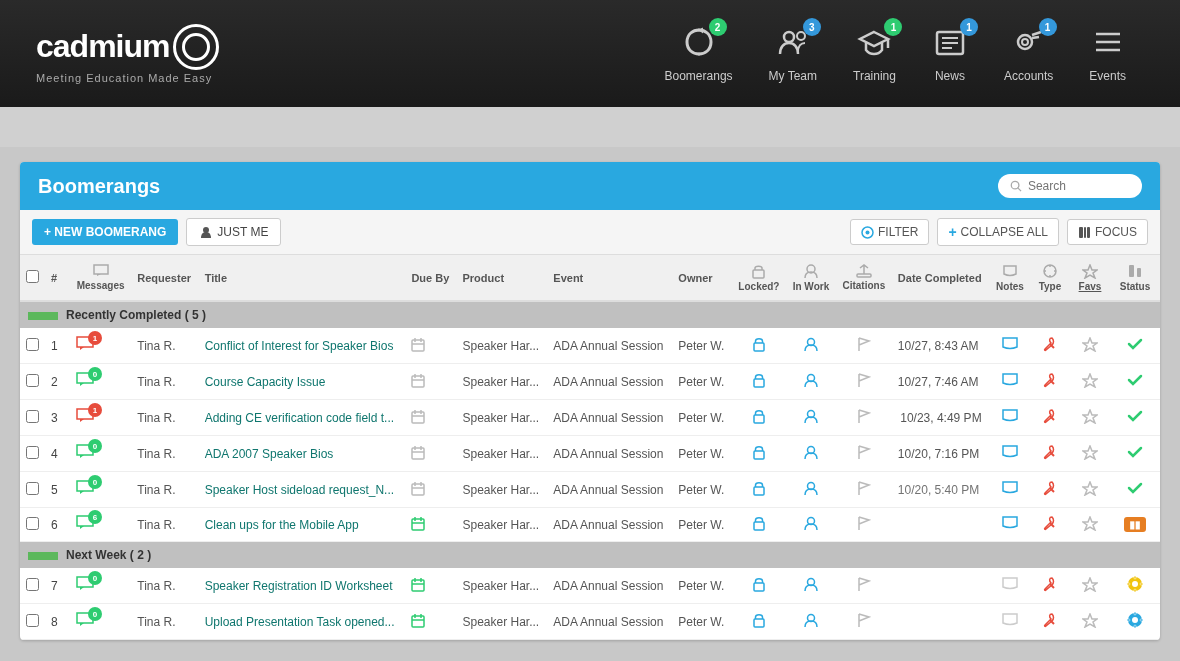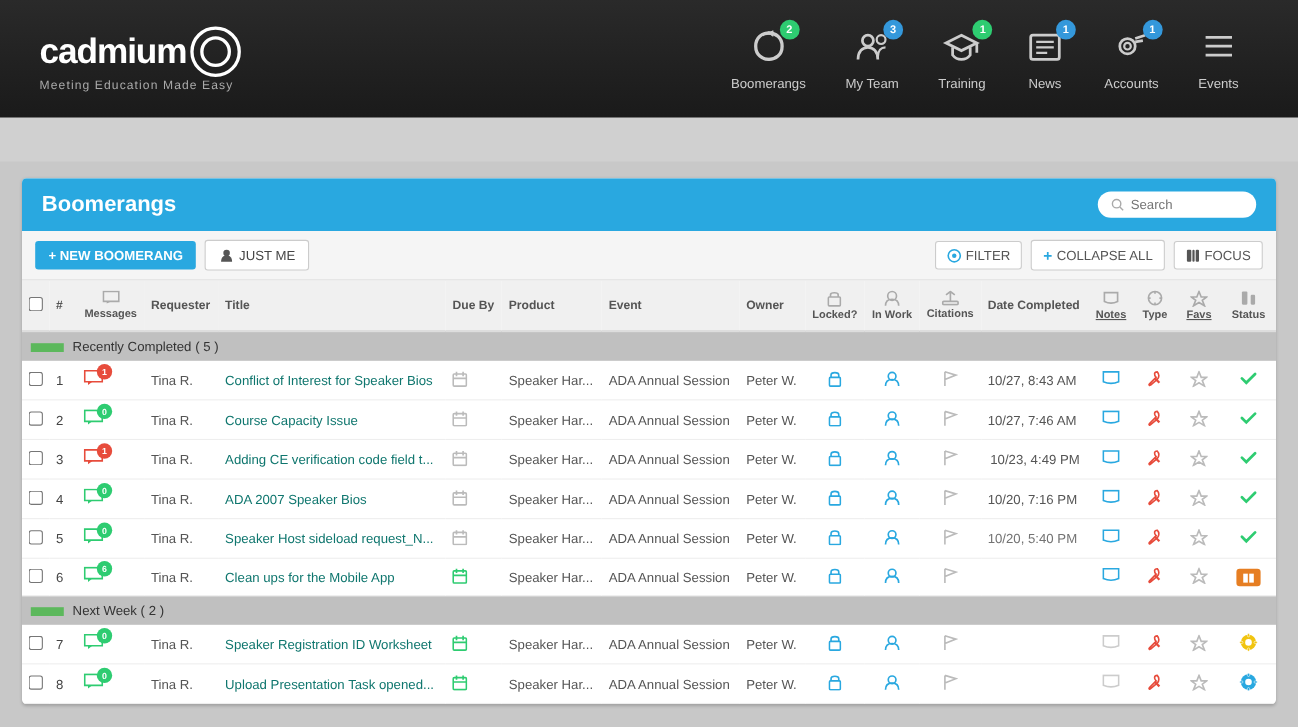--- a/index.html
+++ b/index.html
@@ -214,21 +214,21 @@
     }
     thead th .col-icon {
       display: flex;
       flex-direction: column;
       align-items: center;
       gap: 2px;
     }
     .group-row td {
       background: #c0c0c0;
       padding: 6px 8px;
-      font-weight: normal;
+      font-weight: bold;
       font-size: 12px;
       color: #333;
     }
     .group-indicator {
       display: inline-block;
       width: 30px;
       height: 8px;
       background: #5cb85c;
       margin-right: 8px;
       vertical-align: middle;
@@ -260,21 +260,21 @@
       font-size: 8px;
       display: flex;
       align-items: center;
       justify-content: center;
       font-weight: bold;
     }
     .check-col { width: 20px; }
     .num-col { width: 25px; }
     input[type="checkbox"] { cursor: pointer; }
 
-    .col-notes { width: 40px; text-align: center; text-decoration: underline; }
+    .col-notes { width: 40px; text-align: center; }
     .col-type { width: 40px; text-align: center; }
     .col-favs { width: 40px; text-align: center; }
     .col-status { width: 50px; text-align: center; }
   </style>
 </head>
 <body>
 
 <header class="header">
   <div class="logo-area">
     <div class="logo-text">

